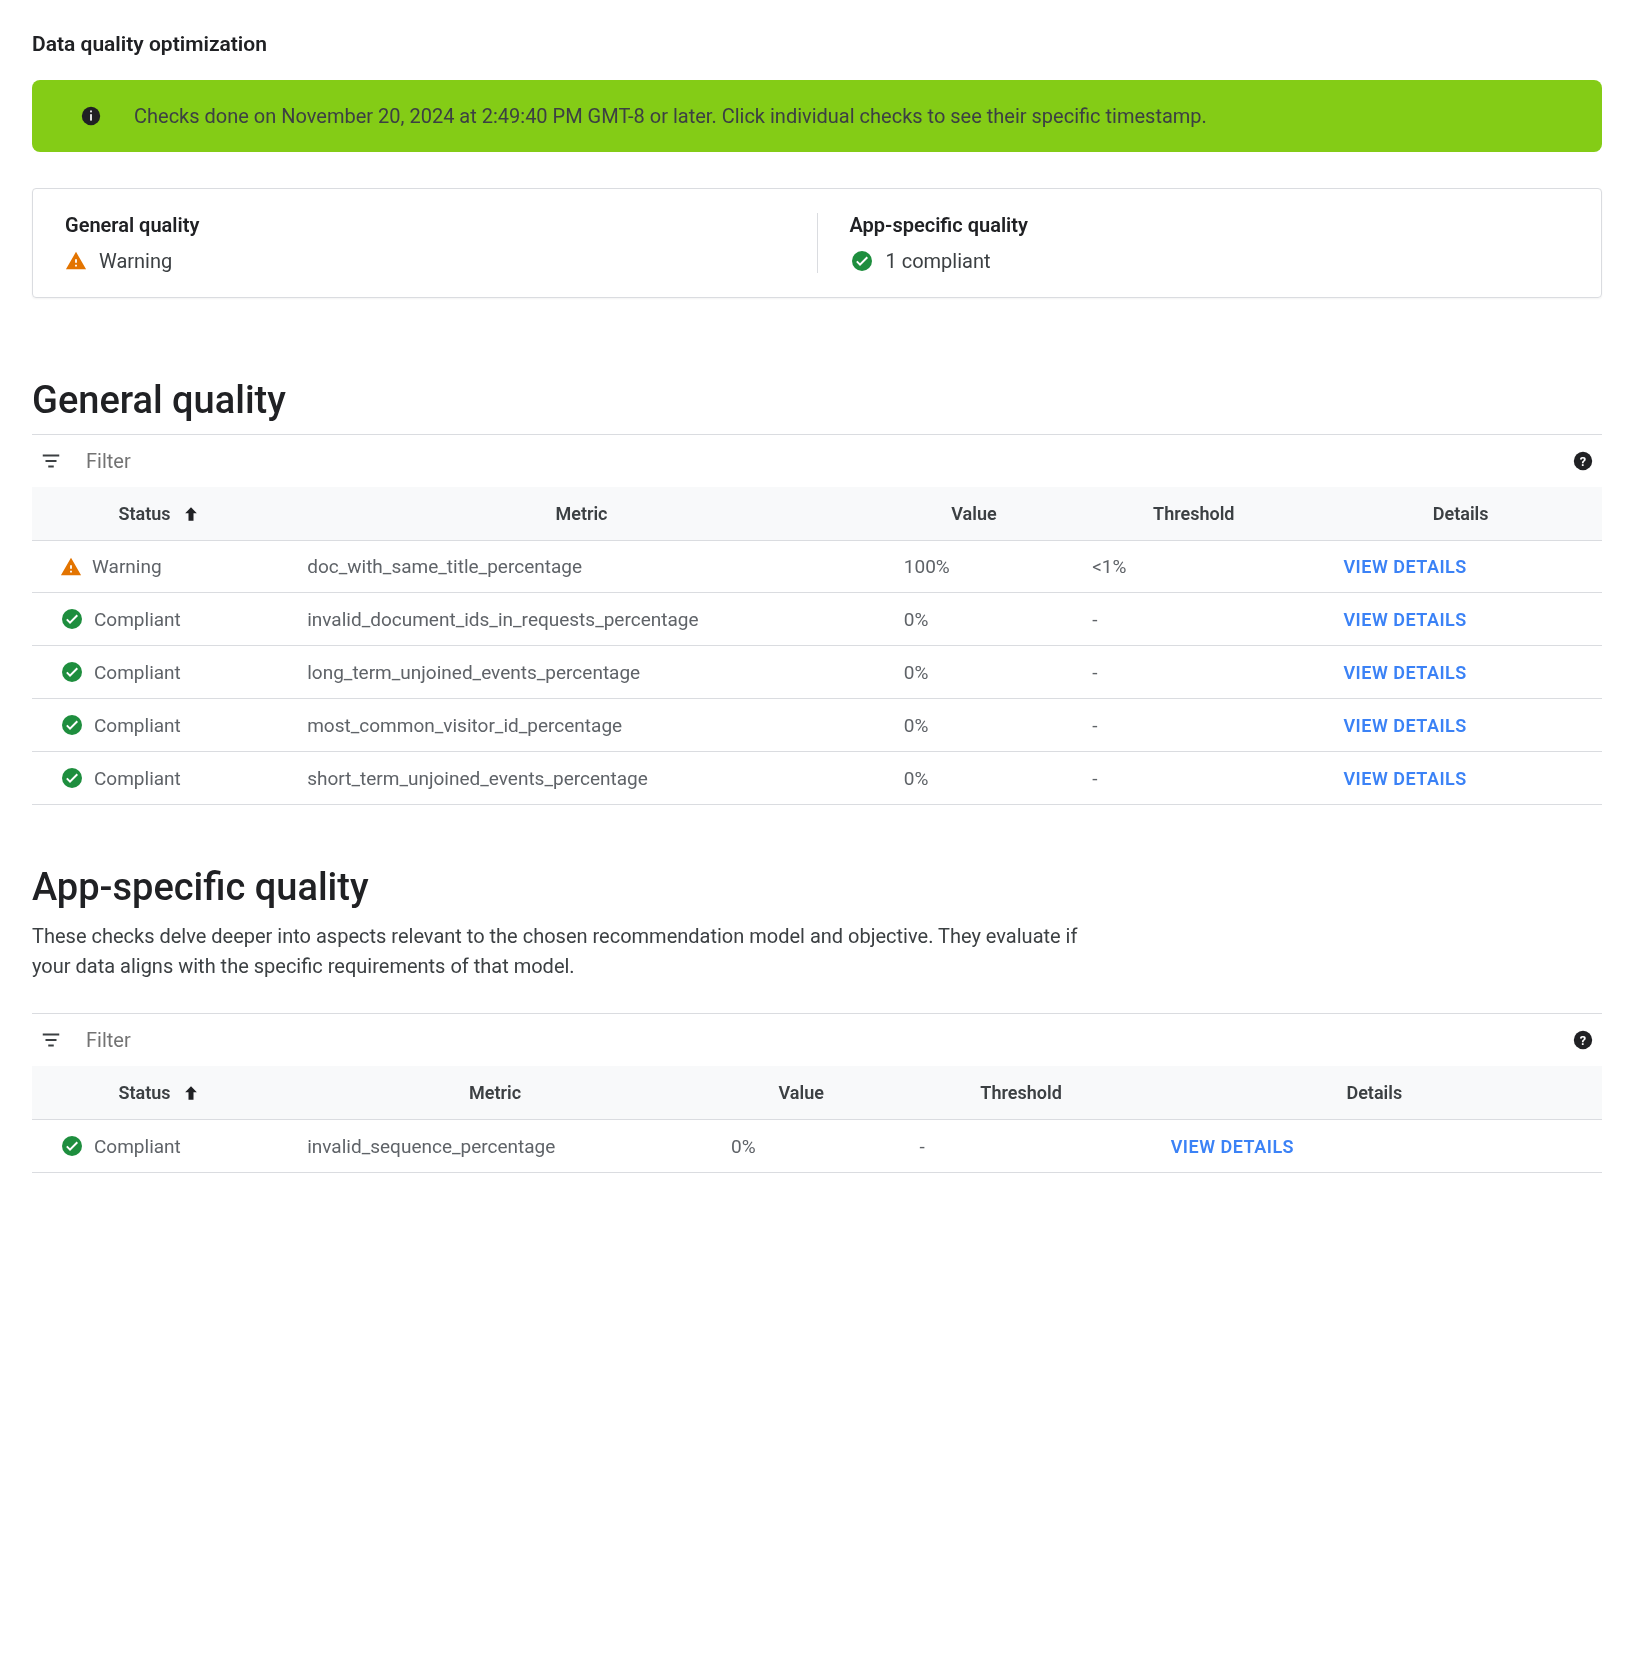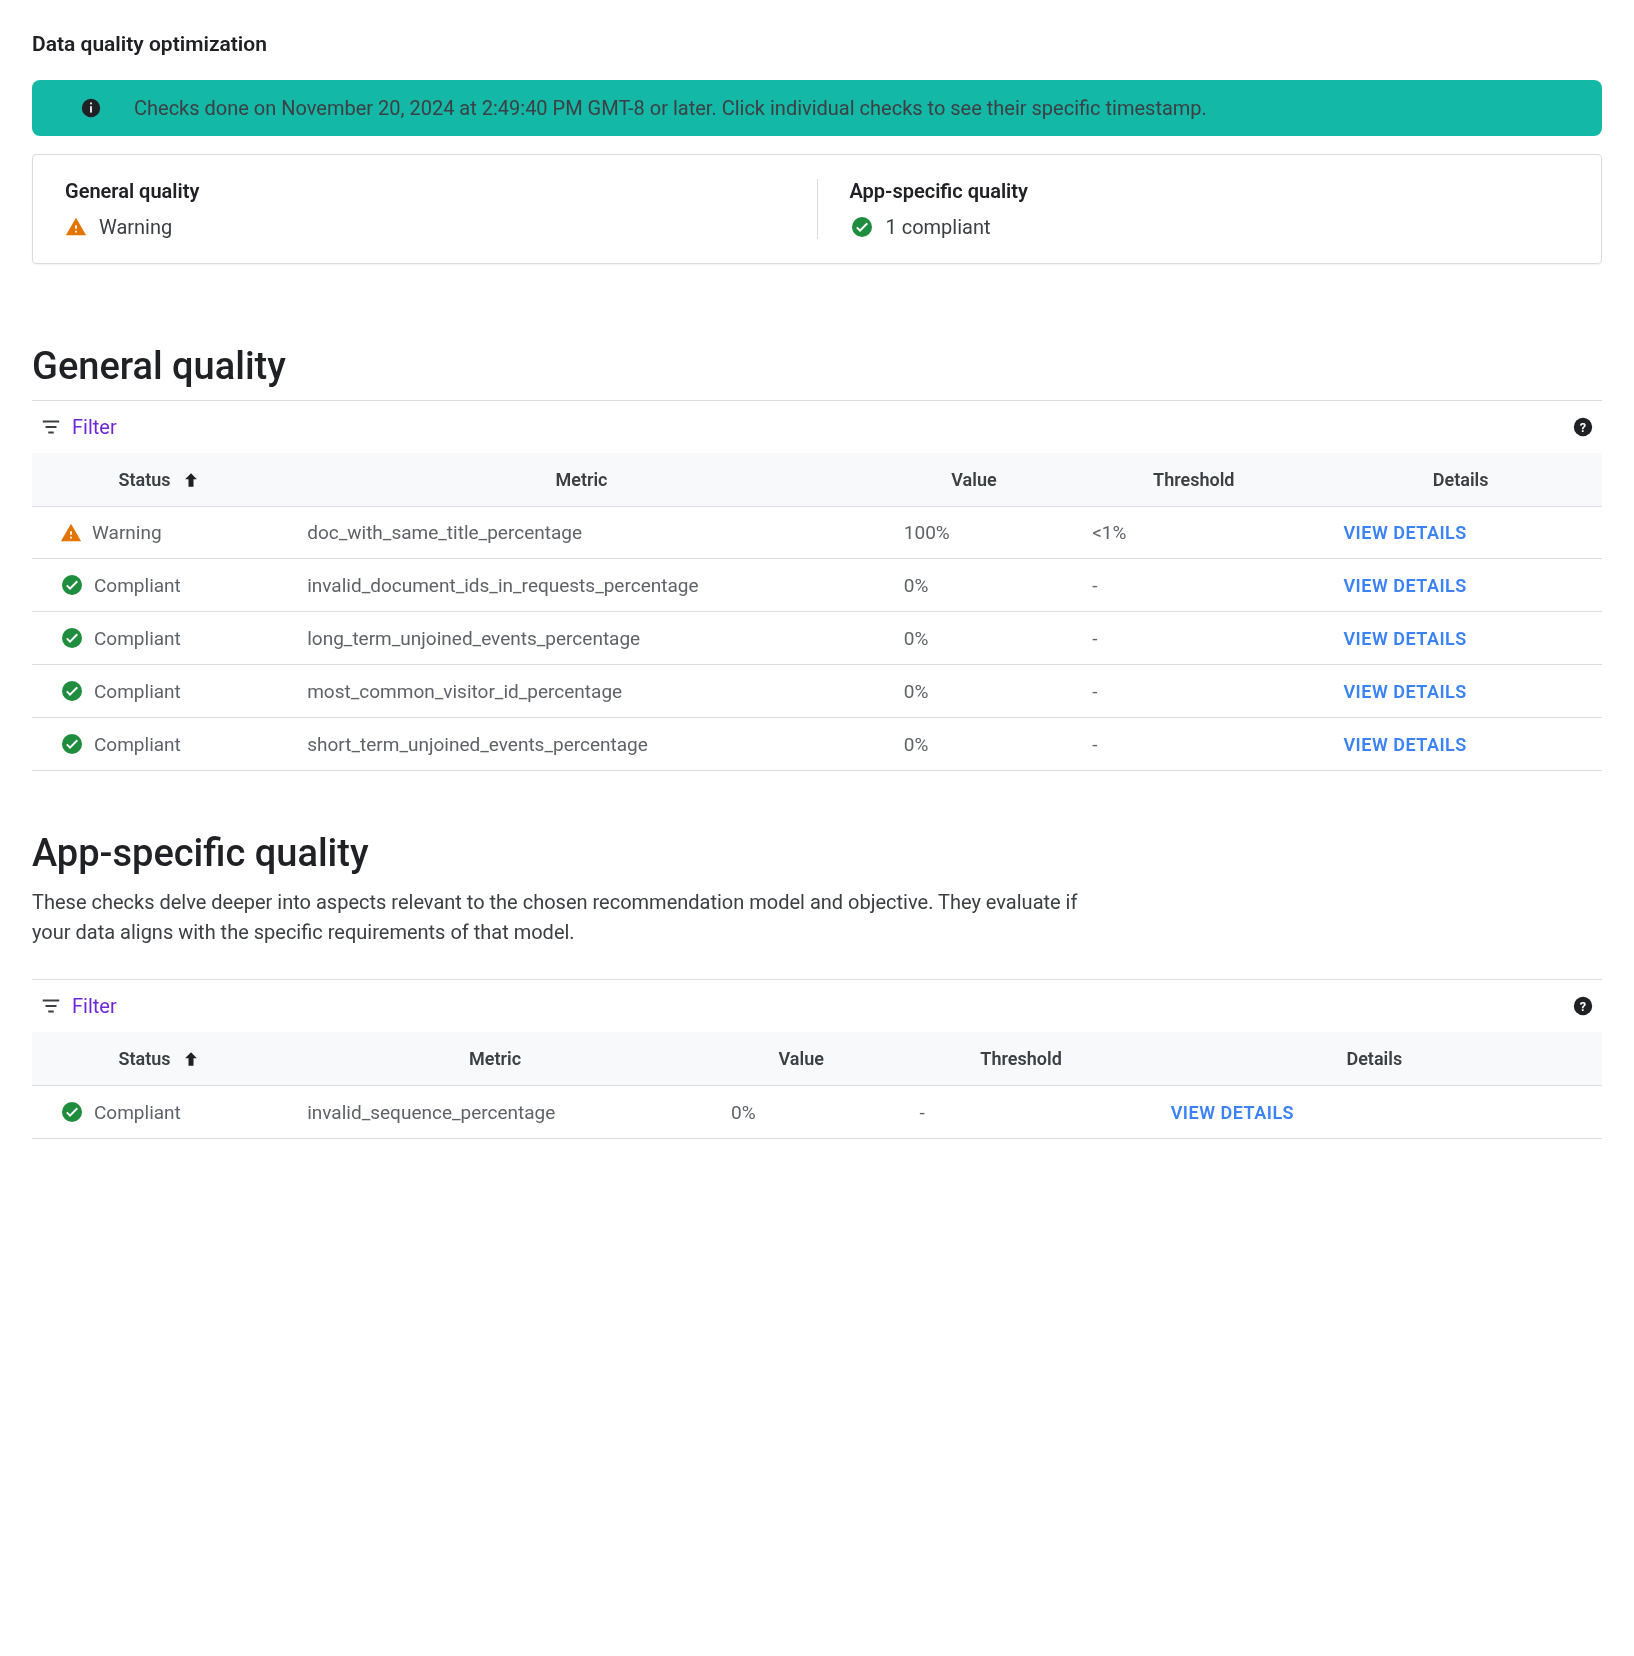--- a/index.html
+++ b/index.html
@@ -10,27 +10,27 @@
       background: #fff;
       color: #202124;
       font-size: 14px;
     }
     .page-title {
       font-size: 21px;
       font-weight: 600;
       margin: 0 0 24px 0;
     }
     .info-banner {
-      background: #14b8a6;
+      background: #84cc16;
       border-radius: 8px;
-      padding: 16px 48px;
+      padding: 24px 48px;
       display: flex;
       align-items: center;
       gap: 32px;
-      margin-bottom: 18px;
+      margin-bottom: 36px;
     }
     .info-banner-text {
       font-size: 20px;
       color: #3c4043;
     }
     .summary-card {
       border: 1px solid #dadce0;
       border-radius: 4px;
       display: flex;
       padding: 24px 0;
@@ -72,23 +72,23 @@
     .filter-bar {
       display: flex;
       align-items: center;
       justify-content: space-between;
       padding: 14px 8px;
       border-top: 1px solid #dadce0;
     }
     .filter-left {
       display: flex;
       align-items: center;
-      gap: 10px;
-      font-size: 20px;
-      color: #6d28d9;
+      gap: 24px;
+      font-size: 20px;
+      color: #737373;
       cursor: pointer;
     }
     .table {
       width: 100%;
       border-collapse: collapse;
     }
     .table thead {
       background: #f8f9fa;
     }
     .table th {

